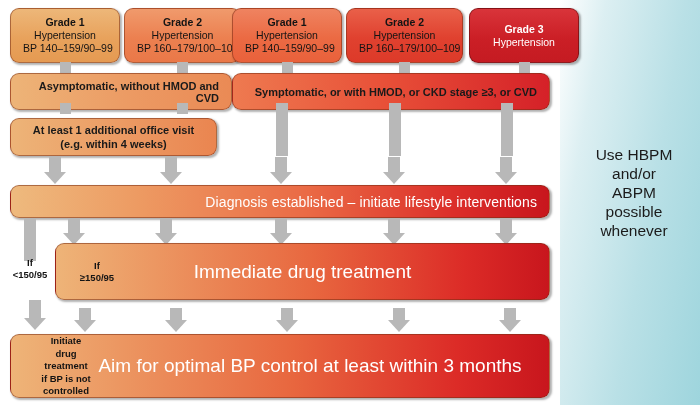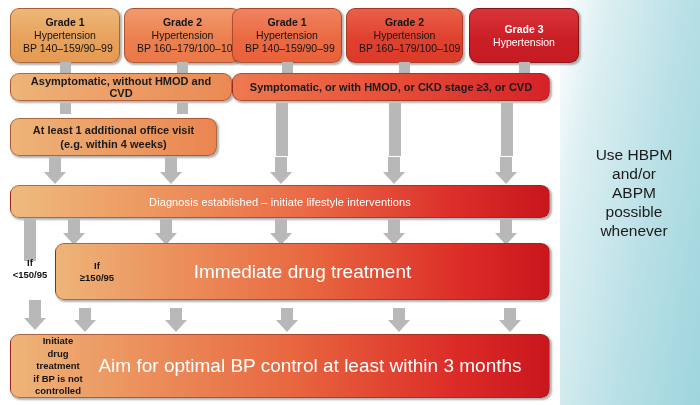--- a/index.html
+++ b/index.html
@@ -36,46 +36,46 @@
   .node .inner{width:100%;padding:0 12px;box-sizing:border-box;}
 
   
   .grade{height:55px;top:8px;padding:0;}
   .grade .t1{font-size:10.5px;font-weight:bold;color:#141414;line-height:13px;}
   .grade .t2{font-size:10.5px;font-weight:400;color:#141414;line-height:13px;}
   .grade .t3{font-size:10.5px;font-weight:400;color:#141414;line-height:13px;white-space:nowrap;}
   .grade.dark .t1,.grade.dark .t2,.grade.dark .t3{color:#ffffff;}
 
   
-  .row2{height:28px;top:73px;}
+  .row2{height:37px;top:73px;text-align:right;}
   .row2 .lbl{font-size:11px;font-weight:bold;color:#1a1a1a;}
 
   
   .office{height:38px;top:118px;}
   .office .lbl{font-size:11px;font-weight:bold;color:#1a1a1a;line-height:14px;}
 
   
   .diagnosis{height:33px;top:185px;}
-  .diagnosis .lbl{font-size:11px;font-weight:400;color:#ffffff;letter-spacing:.1px;}
+  .diagnosis .lbl{font-size:14px;font-weight:400;color:#ffffff;letter-spacing:.1px;text-align:right;}
 
   
   .immediate{height:57px;top:243px;}
   .immediate .lbl{font-size:19px;font-weight:400;color:#ffffff;}
 
   
   .aim{height:64px;top:334px;}
   .aim .lbl{font-size:19px;font-weight:400;color:#ffffff;}
 
   
   .side-label{
     position:absolute;left:10px;top:50%;transform:translateY(-50%);
     font-size:9.5px;font-weight:bold;color:#141414;line-height:12px;
     text-align:center;width:62px;
   }
-  .side-label.tall{font-size:9.5px;line-height:12.5px;width:66px;left:14px;}
+  .side-label.tall{font-size:9.5px;line-height:12.5px;width:66px;left:22px;}
 
   
   .free-label{
     position:absolute;font-size:9.5px;font-weight:bold;color:#141414;
     line-height:12px;text-align:center;
   }
 
   
   .conn{position:absolute;background:#b8b8b8;}
   .stub{width:11px;height:11px;}

